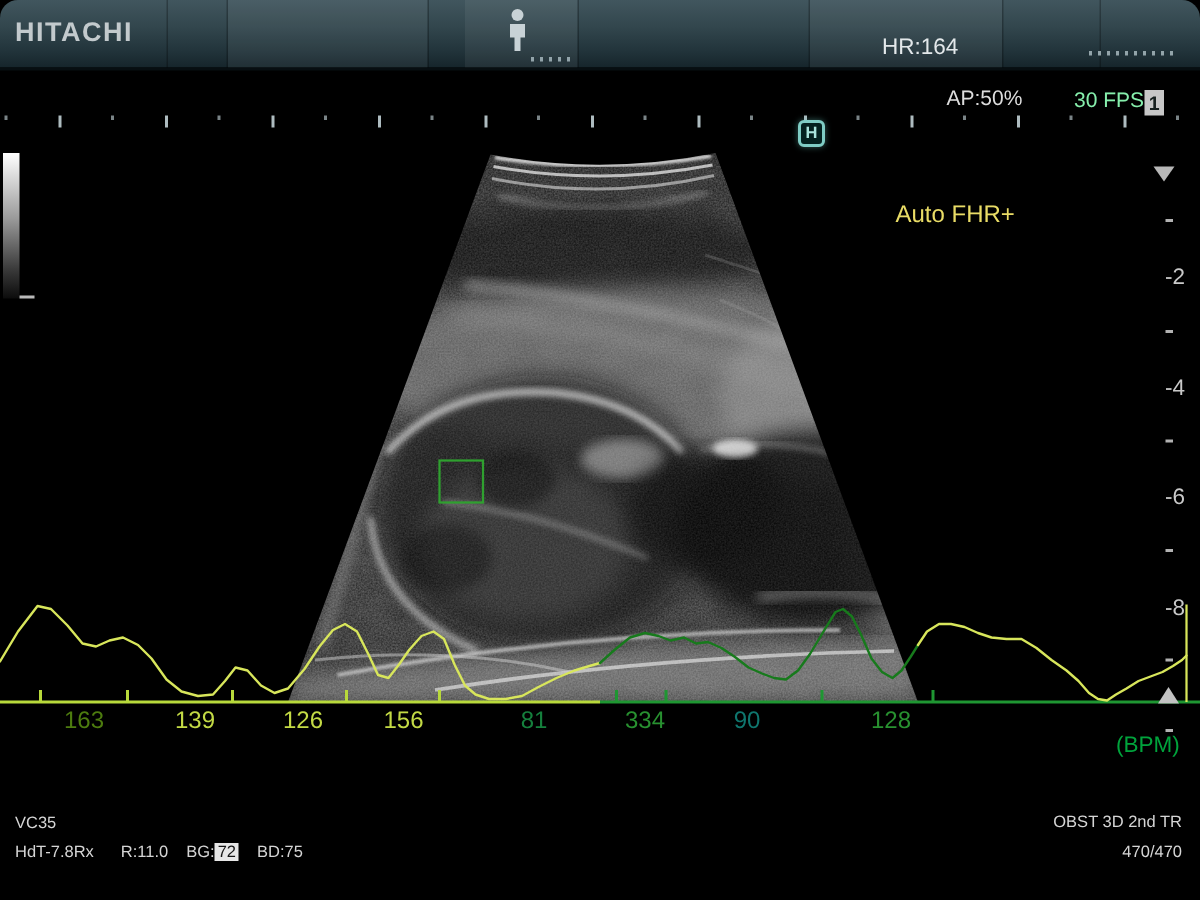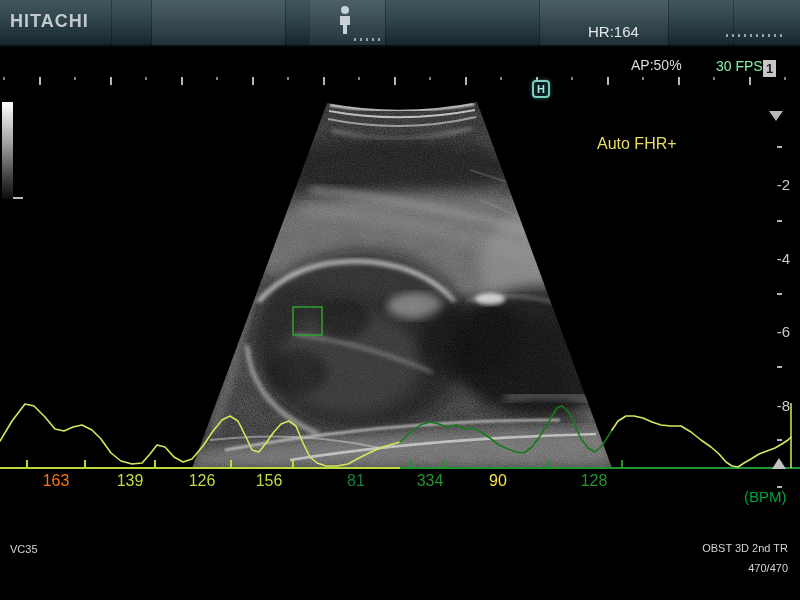--- a/index.html
+++ b/index.html
@@ -1,17 +1,17 @@
 <!DOCTYPE html>
 <html><head>
 <meta charset="utf-8">
 <style>
   html,body{margin:0;padding:0;background:#000;}
   #screen{position:relative;width:800px;height:600px;background:#000;overflow:hidden;
-          font-family:"Liberation Sans",sans-serif;}
+          font-family:"Liberation Sans",sans-serif;border-radius:12px;}
   .abs{position:absolute;}
   
   .header{left:0;top:0;width:800px;height:45px;
     background:linear-gradient(180deg,#41565e 0%,#32464d 40%,#22343b 75%,#16252b 100%);
     border-bottom:2px solid #070e11;}
   .hseg{position:absolute;top:0;height:45px;pointer-events:none;}
   .hsep{position:absolute;top:0;width:1px;height:45px;background:rgba(0,0,0,.28);}
   .brand{position:absolute;left:10px;top:11px;color:#c3cacd;font-size:18px;font-weight:bold;letter-spacing:1px;}
   .hr-readout{position:absolute;left:588px;top:23px;color:#e3e8ea;font-size:15px;}
   .dots{position:absolute;height:3px;background:repeating-linear-gradient(90deg,#93a4aa 0 2px,transparent 2px 6px);}
@@ -222,27 +222,34 @@
       <div class="scale-tick" style="top: 146px;"></div>
       <div class="scale-tick" style="top: 220px;"></div>
       <div class="scale-tick" style="top: 293px;"></div>
       <div class="scale-tick" style="top: 366px;"></div>
       <div class="scale-tick" style="top: 439px;"></div>
       <div class="scale-tick" style="top: 486px;"></div>
     </div>
   <div class="abs bpm-label">(BPM)</div>
 
   <div id="beat-numbers">
-      <div class="beat" style="left: 56px; color: #f97316;">163</div>
+      <div class="beat" style="left: 56px; color: #4d7c0f;">163</div>
       <div class="beat" style="left: 130px; color: rgb(195, 218, 69);">139</div>
       <div class="beat" style="left: 202px; color: rgb(195, 218, 69);">126</div>
       <div class="beat" style="left: 269px; color: rgb(195, 218, 69);">156</div>
       <div class="beat" style="left: 356px; color: #15803d;">81</div>
       <div class="beat" style="left: 430px; color: rgb(40, 145, 48);">334</div>
-      <div class="beat" style="left: 498px; color: #fde047;">90</div>
+      <div class="beat" style="left: 498px; color: #0f766e;">90</div>
       <div class="beat" style="left: 594px; color: rgb(40, 145, 48);">128</div>
     </div>
 
   <div class="abs st st-model">VC35</div>
+  <div class="abs st st-line2">
+    <span class="st-gap1">HdT-7.8Rx</span>
+    <span class="st-gap2">R:11.0</span>
+    <span>BG:</span>
+    <span class="bg-val">72</span>
+    <span>BD:75</span>
+  </div>
   <div class="abs st st-preset">OBST 3D 2nd TR</div>
   <div class="abs st st-frames">470/470</div>
 
 </div>
 
 </body></html>

